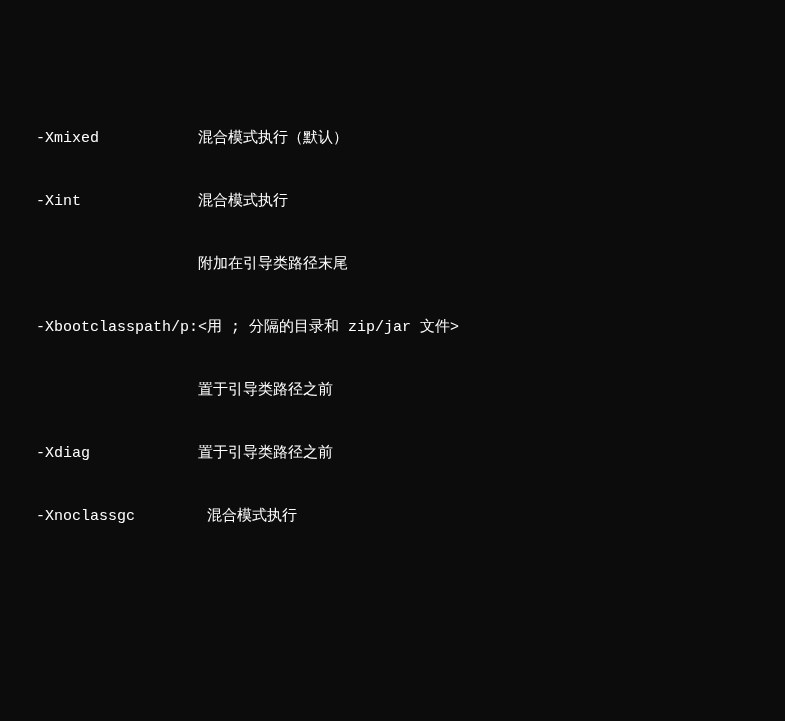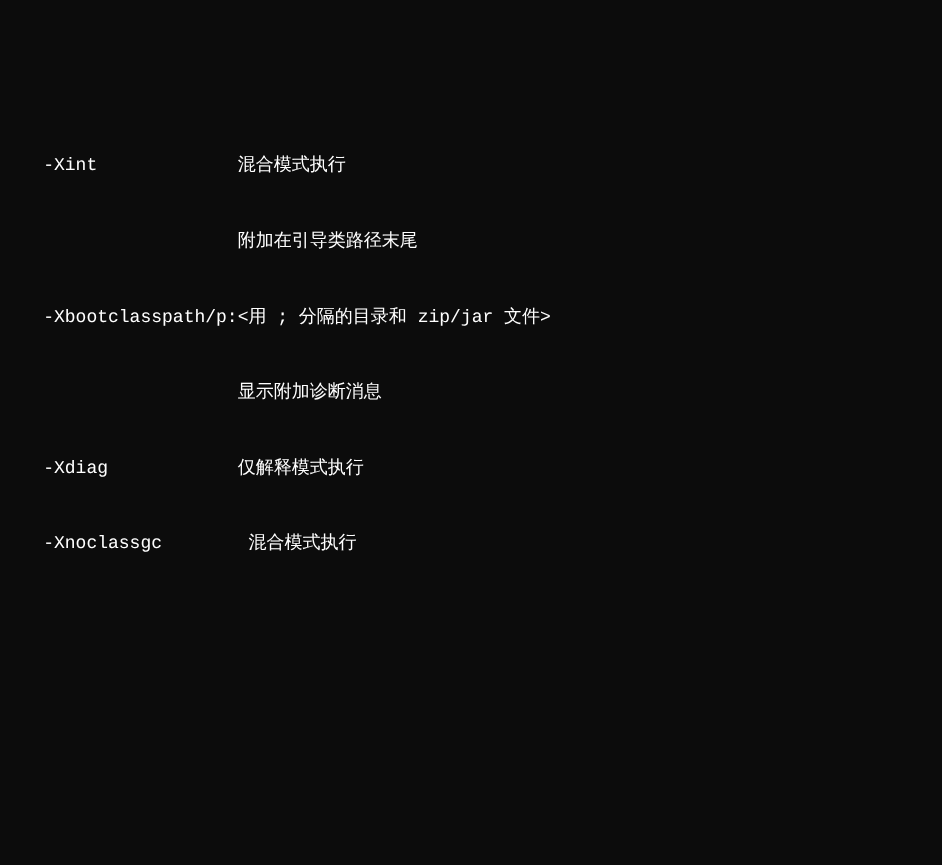--- a/index.html
+++ b/index.html
@@ -24,25 +24,26 @@
       display: block;
       min-height: 21px;
     }
   </style>
 </head>
 <body>
 
 
 
 <div class="terminal">
+  <span class="line">    -Xmixed           混合模式执行（默认）</span>
   <span class="line">    -Xint             混合模式执行</span>
   <span class="line">                      附加在引导类路径末尾</span>
   <span class="line">    -Xbootclasspath/p:&lt;用 ; 分隔的目录和 zip/jar 文件&gt;</span>
-  <span class="line">                      显示附加诊断消息</span>
-  <span class="line">    -Xdiag            仅解释模式执行</span>
+  <span class="line">                      置于引导类路径之前</span>
+  <span class="line">    -Xdiag            置于引导类路径之前</span>
   <span class="line">    -Xnoclassgc        混合模式执行</span>
   
   
   
   
   
   
   
   
   

